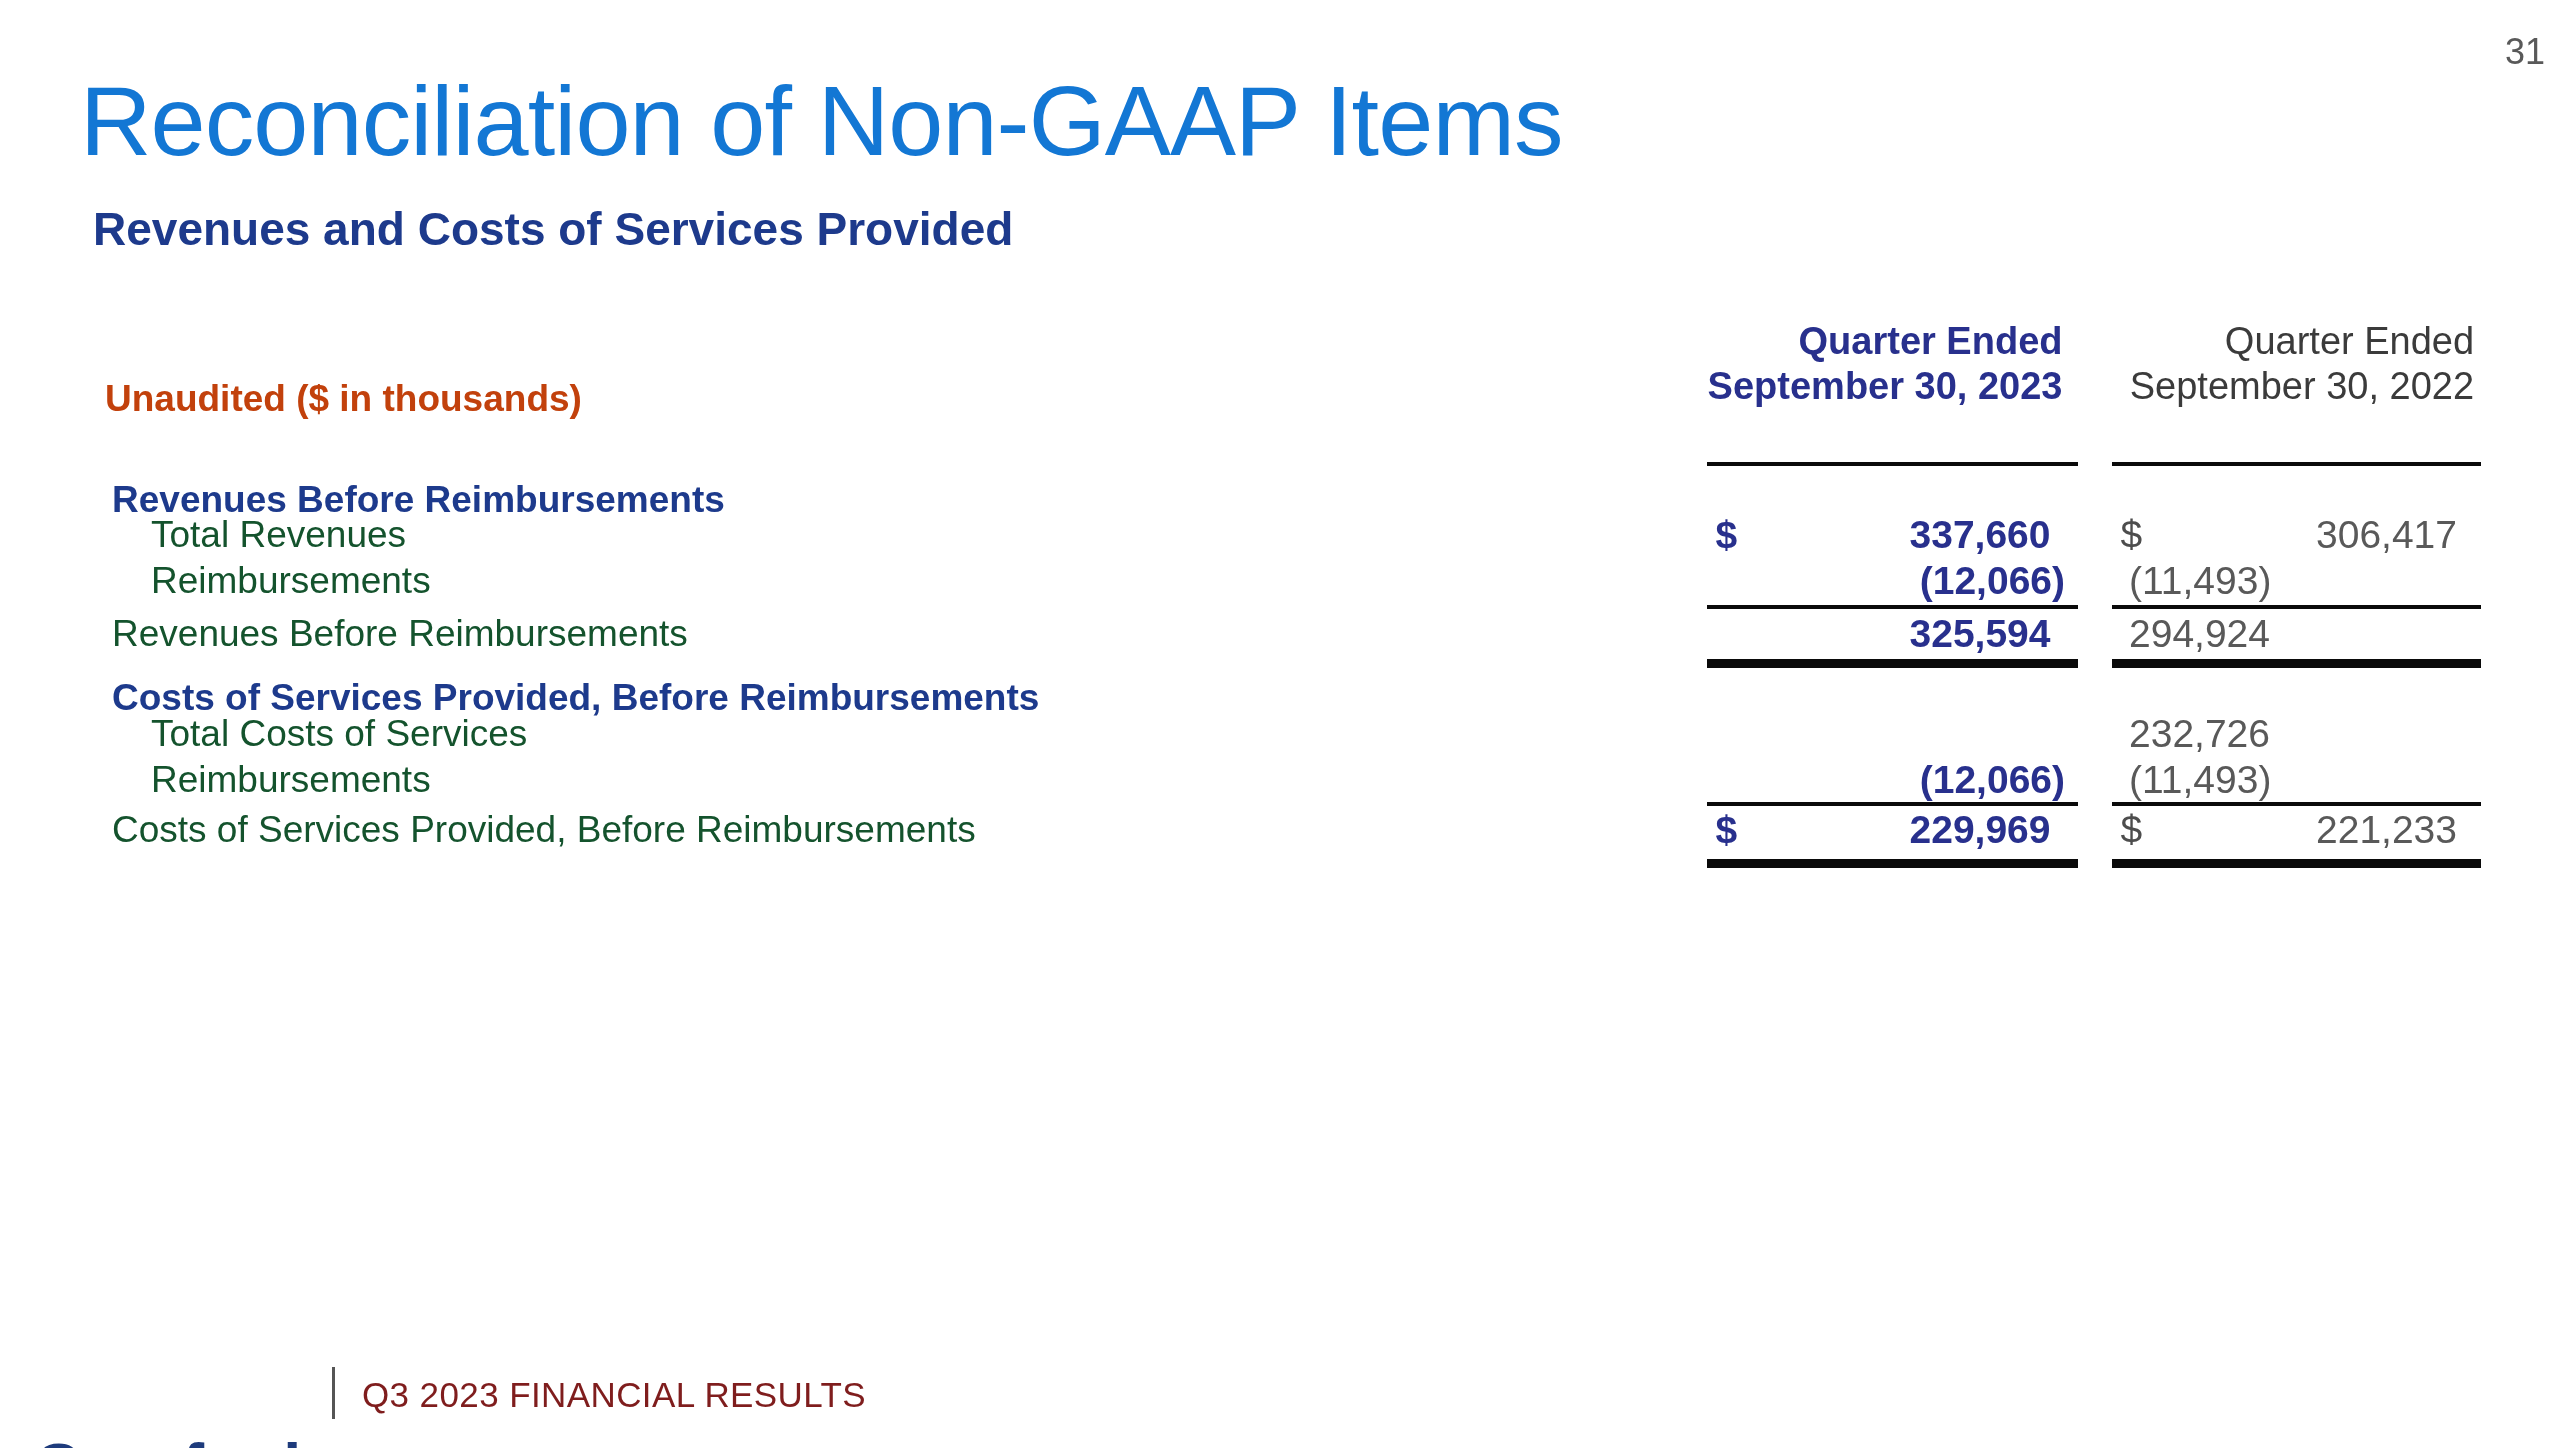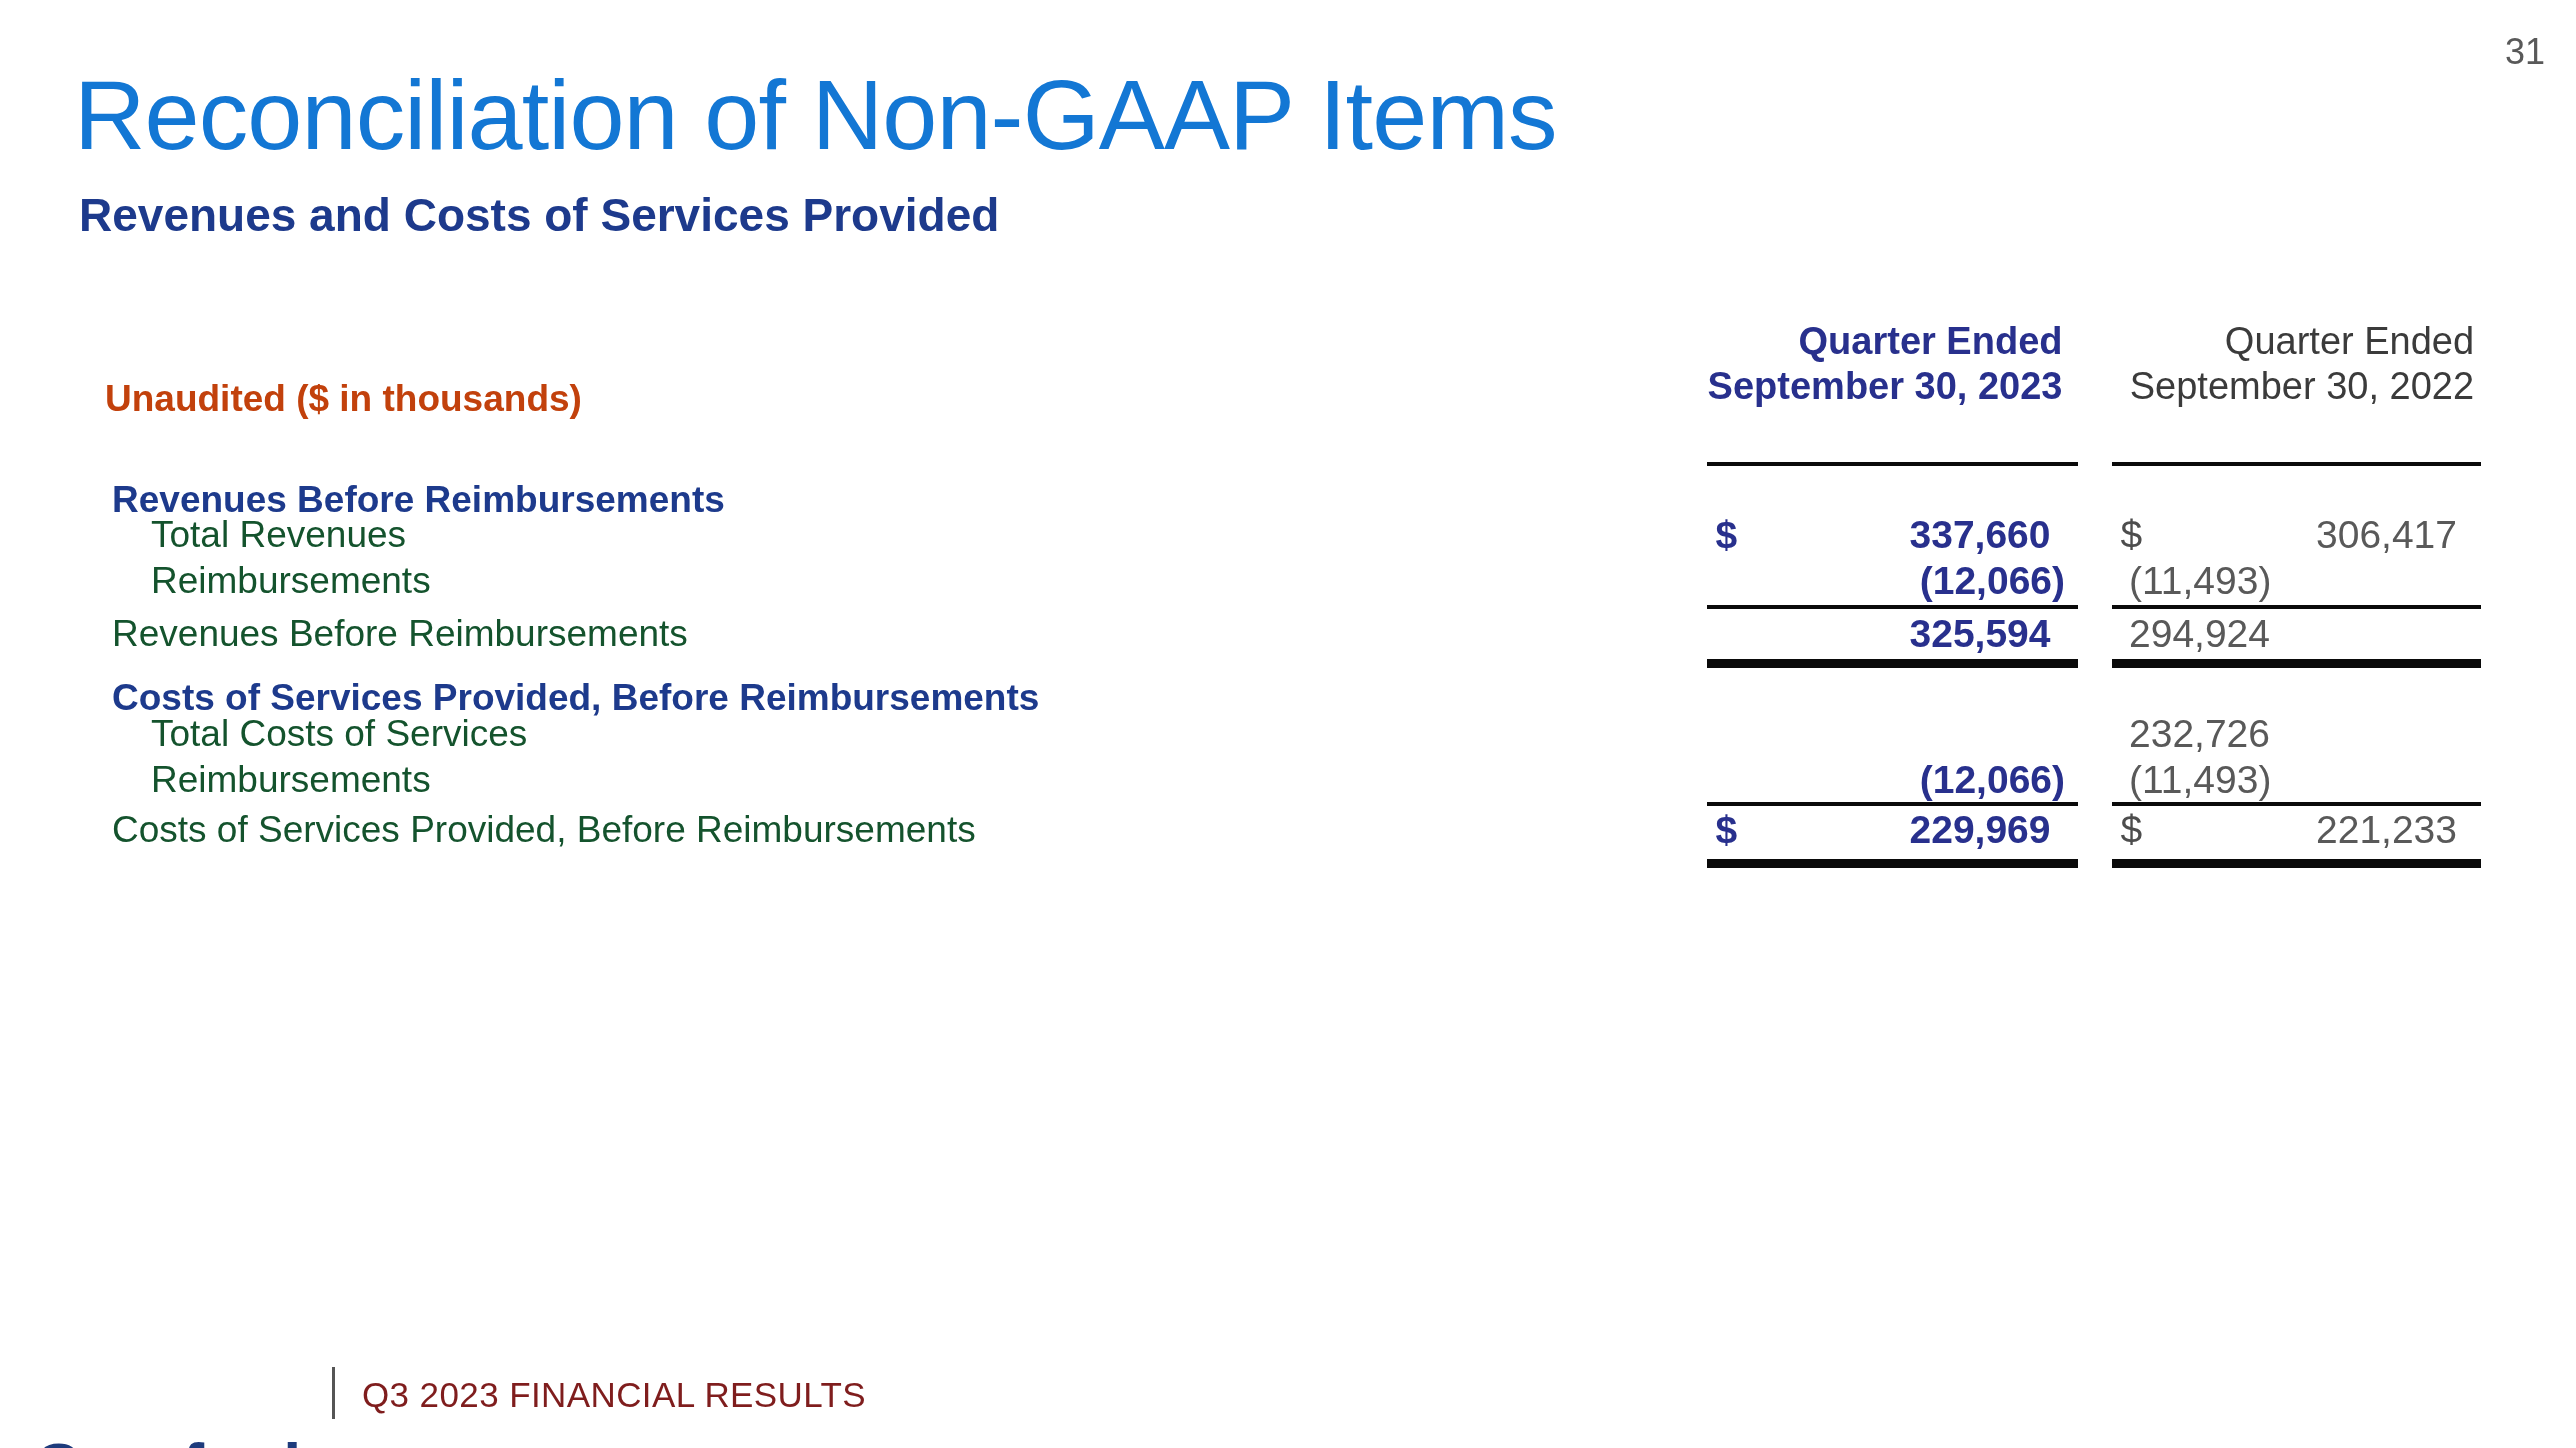--- a/index.html
+++ b/index.html
@@ -185,22 +185,22 @@
     white-space: nowrap;
   }
 </style>
 </head>
 <body>
 
 <div class="slide">
 
   <div class="page-number">31</div>
 
-  <h1 class="title" style="margin:12px">Reconciliation of Non-GAAP Items</h1>
-  <h2 class="subtitle" style="margin:2px">Revenues and Costs of Services Provided</h2>
+  <h1 class="title" style="margin:18px">Reconciliation of Non-GAAP Items</h1>
+  <h2 class="subtitle" style="margin:16px">Revenues and Costs of Services Provided</h2>
 
   <div class="unaudited">Unaudited ($ in thousands)</div>
 
   <div class="col-header c1">
     <div>Quarter Ended</div>
     <div>September 30, 2023</div>
   </div>
   <div class="col-header c2">
     <div>Quarter Ended</div>
     <div>September 30, 2022</div>

